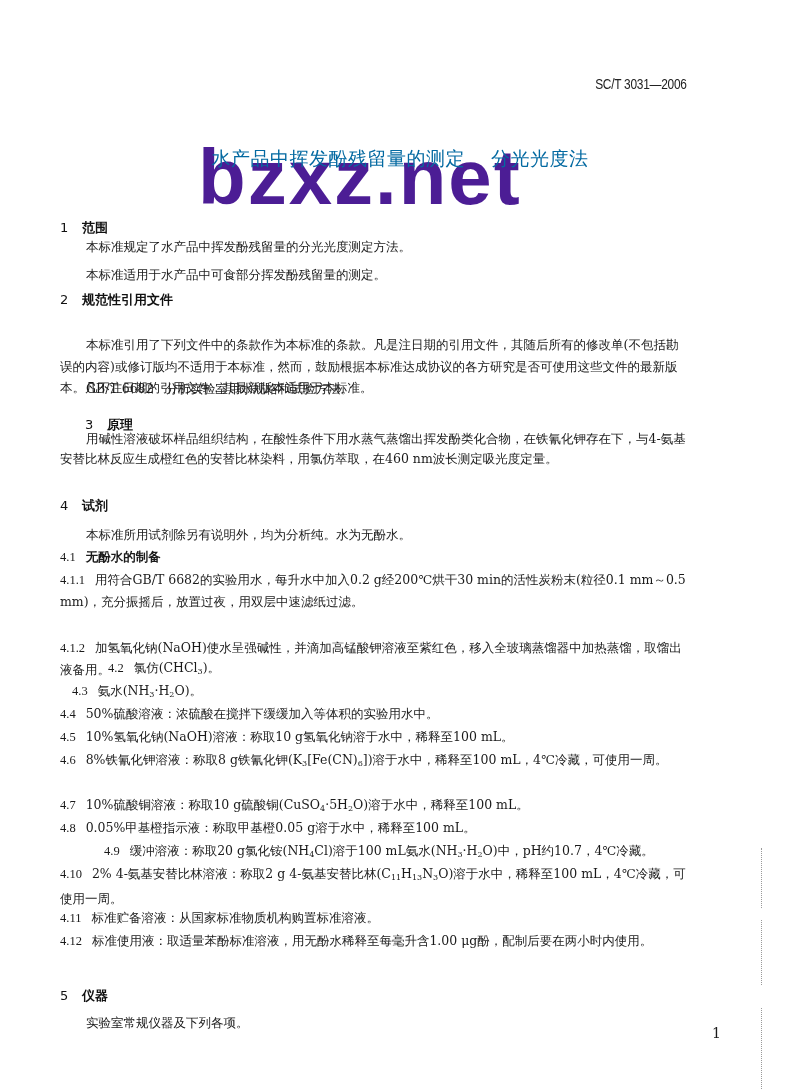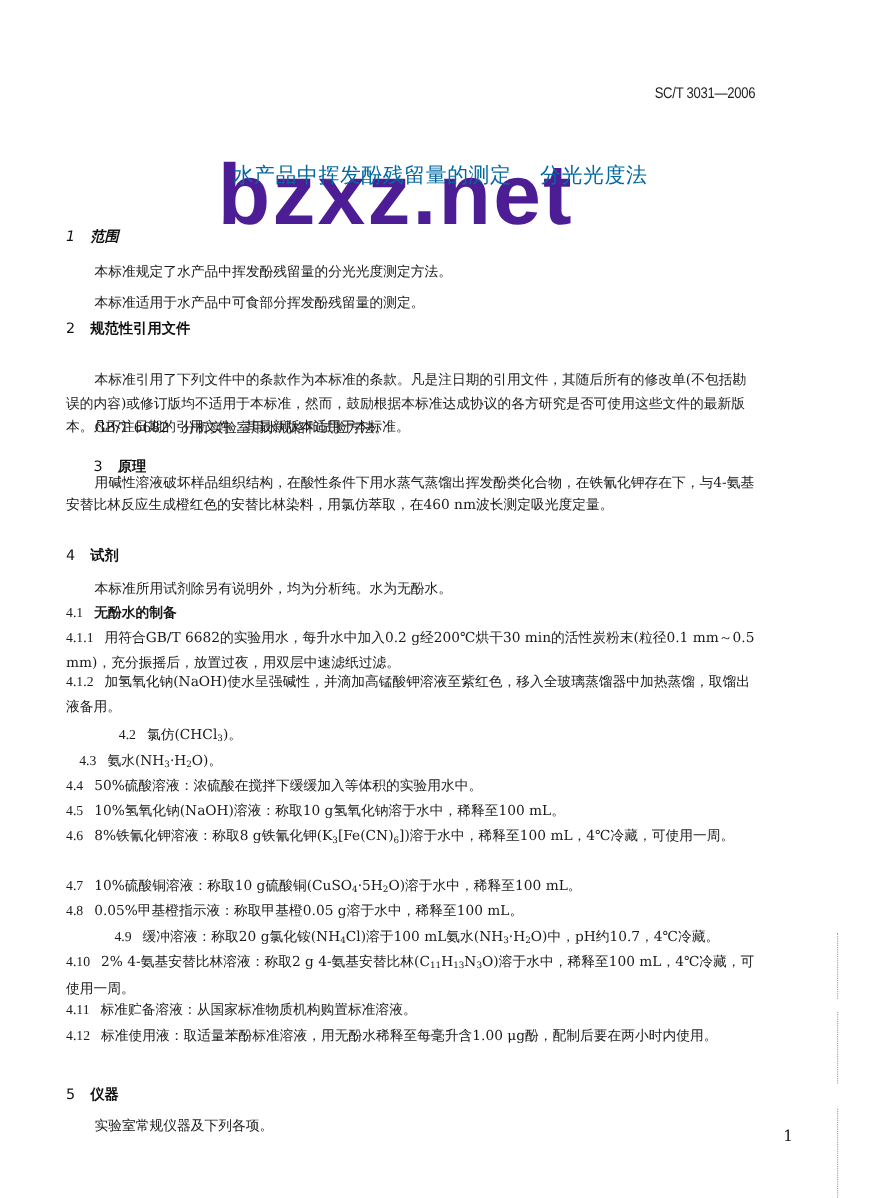--- a/index.html
+++ b/index.html
@@ -49,21 +49,21 @@
 <div class="std-code">SC/T 3031—2006</div>
 
 <div class="watermark">bzxz.net</div>
 
 <div class="title">
   <span>水产品中挥发酚残留量的测定</span><span class="gap"></span><span>分光光度法</span>
 </div>
 
 <div class="content">
 
-  <div class="blk h1" style="top:205px;font-style:italic;">
+  <div class="blk h1" style="top:217px;">
     <span class="num">1</span><span>范围</span>
   </div>
   <div class="blk p" style="top:236px;">本标准规定了水产品中挥发酚残留量的分光光度测定方法。</div>
   <div class="blk p" style="top:264px;">本标准适用于水产品中可食部分挥发酚残留量的测定。</div>
 
   <div class="blk h1" style="top:289px;">
     <span class="num">2</span><span>规范性引用文件</span>
   </div>
   <div class="blk p" style="top:334px; line-height:21.5px;">本标准引用了下列文件中的条款作为本标准的条款。凡是注日期的引用文件，其随后所有的修改单(不包括勘误的内容)或修订版均不适用于本标准，然而，鼓励根据本标准达成协议的各方研究是否可使用这些文件的最新版本。凡不注日期的引用文件，其最新版本适用于本标准。</div>
   <div class="blk p" style="top:378px;">
@@ -81,21 +81,21 @@
   <div class="blk p" style="top:524px;">本标准所用试剂除另有说明外，均为分析纯。水为无酚水。</div>
 
   <div class="blk item h2" style="top:546px;">
     <span class="num">4.1</span><span class="label">无酚水的制备</span>
   </div>
 
   <div class="blk item" style="top:569px;">
     <span class="num">4.1.1</span><span>用符合GB/T 6682的实验用水，每升水中加入0.2 g经200℃烘干30 min的活性炭粉末(粒径0.1 mm～0.5 mm)，充分振摇后，放置过夜，用双层中速滤纸过滤。</span>
   </div>
 
-  <div class="blk item" style="top:609px;">
+  <div class="blk item" style="top:637px;">
     <span class="num">4.1.2</span><span>加氢氧化钠(NaOH)使水呈强碱性，并滴加高锰酸钾溶液至紫红色，移入全玻璃蒸馏器中加热蒸馏，取馏出液备用。</span>
   </div>
 
   <div class="blk item" style="top:657px;margin-left:48px;">
     <span class="num">4.2</span><span>氯仿(CHCl</span><span class="sub">3</span><span>)。</span>
   </div>
 
   <div class="blk item" style="top:680px;margin-left:12px;">
     <span class="num">4.3</span><span>氨水(NH</span><span class="sub">3</span><span>·H</span><span class="sub">2</span><span>O)。</span>
   </div>

